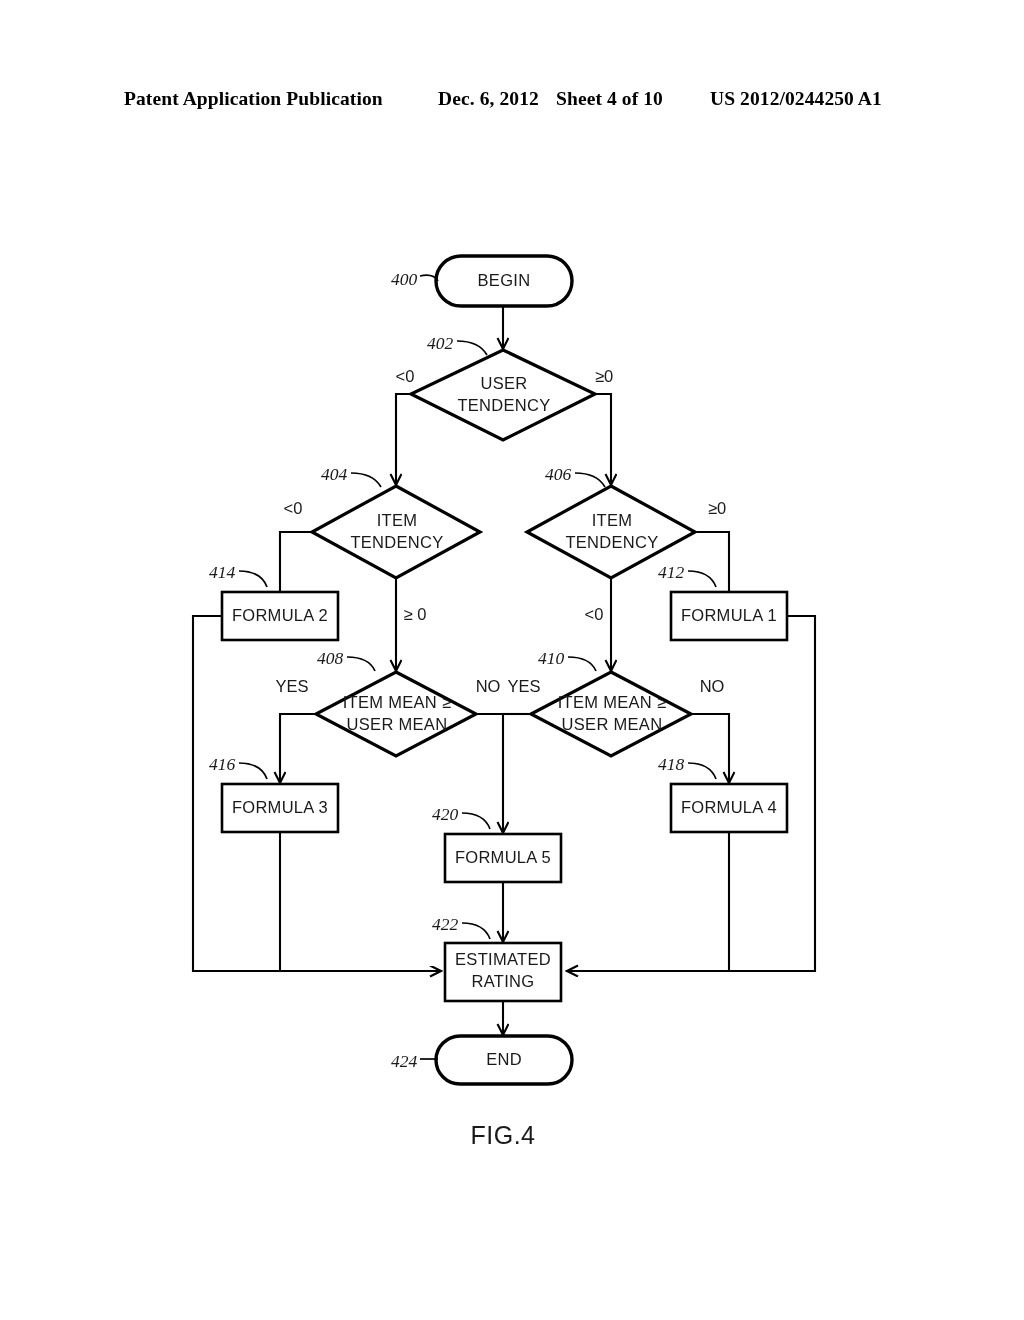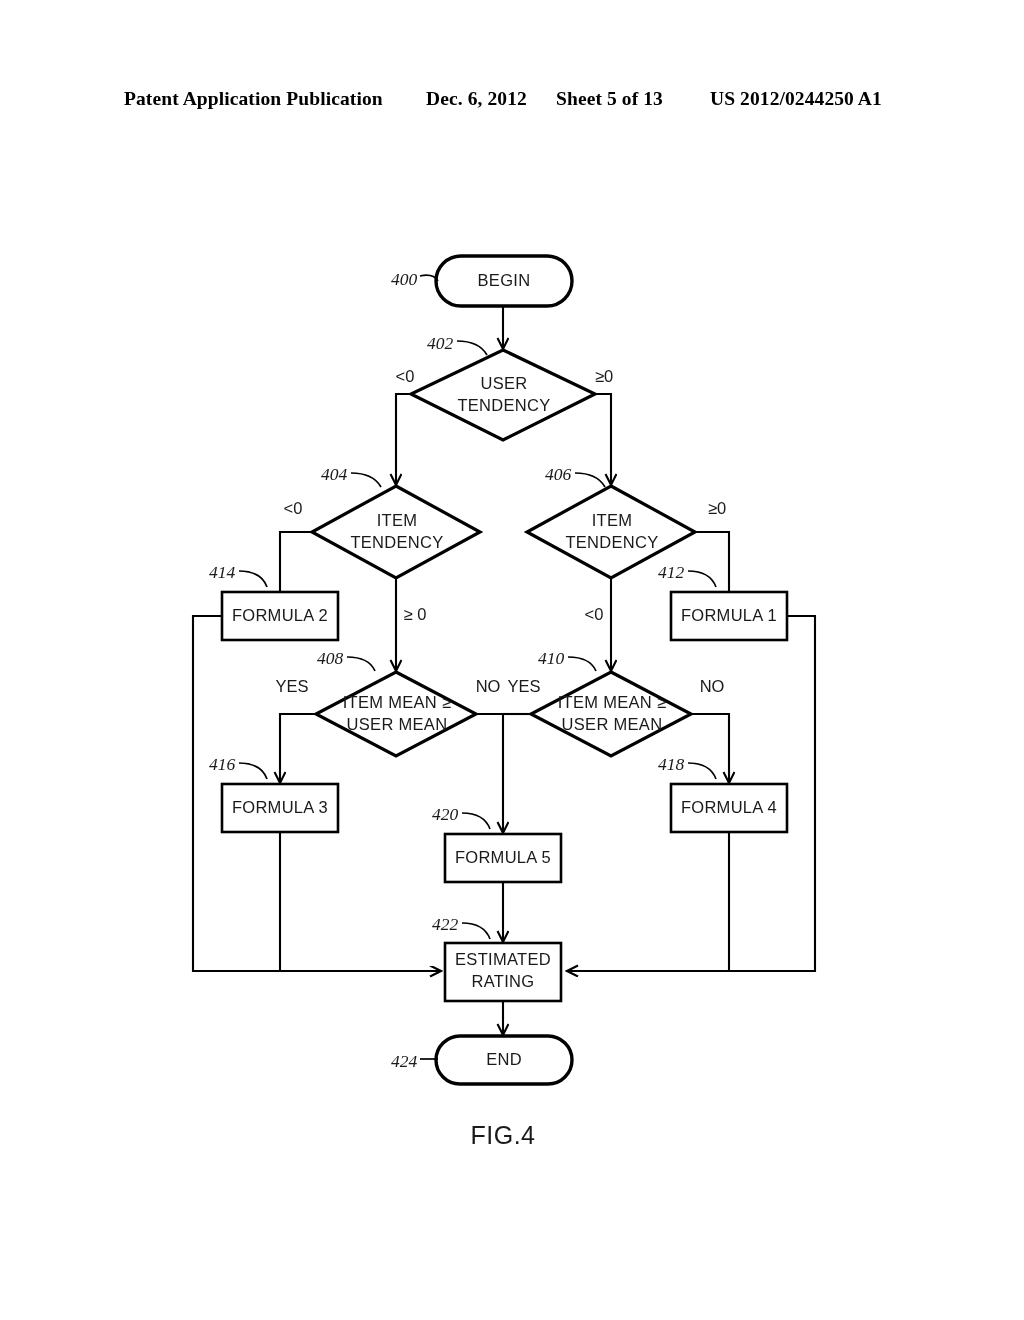--- a/index.html
+++ b/index.html
@@ -31,21 +31,21 @@
     height: 30px;
     display: flex;
     align-items: center;
     font-family: "Liberation Serif", serif;
     font-weight: bold;
     font-size: 19.5px;
     letter-spacing: 0.1px;
     white-space: nowrap;
   }
   .header .h-pub { position: absolute; left: 124px; }
-  .header .h-date { position: absolute; left: 426px; }
+  .header .h-date { position: absolute; left: 438px; }
   .header .h-sheet { position: absolute; left: 556px; }
   .header .h-num { position: absolute; left: 710px; }
 
   #figure {
     position: absolute;
     left: 0;
     top: 0;
     width: 1024px;
     height: 1320px;
   }
@@ -89,21 +89,21 @@
   .leader { stroke: #000000; stroke-width: 1.7; fill: none; }
 </style>
 </head>
 <body>
 
 <div id="page">
 
   <div class="header">
     <span class="h-pub">Patent Application Publication</span>
     <span class="h-date">Dec. 6, 2012</span>
-    <span class="h-sheet">Sheet 5 of 13</span>
+    <span class="h-sheet">Sheet 4 of 10</span>
     <span class="h-num">US 2012/0244250 A1</span>
   </div>
 
   <div id="figure">
   <svg width="1024" height="1320" viewBox="0 0 1024 1320" xmlns="http://www.w3.org/2000/svg">
     <defs>
       <marker id="arrow" markerWidth="14" markerHeight="14" refX="11" refY="5.5" orient="auto" markerUnits="userSpaceOnUse">
         <path d="M1,0 L12,5.5 L1,11" fill="none" stroke="#000" stroke-width="2.1"></path>
       </marker>
     </defs>

